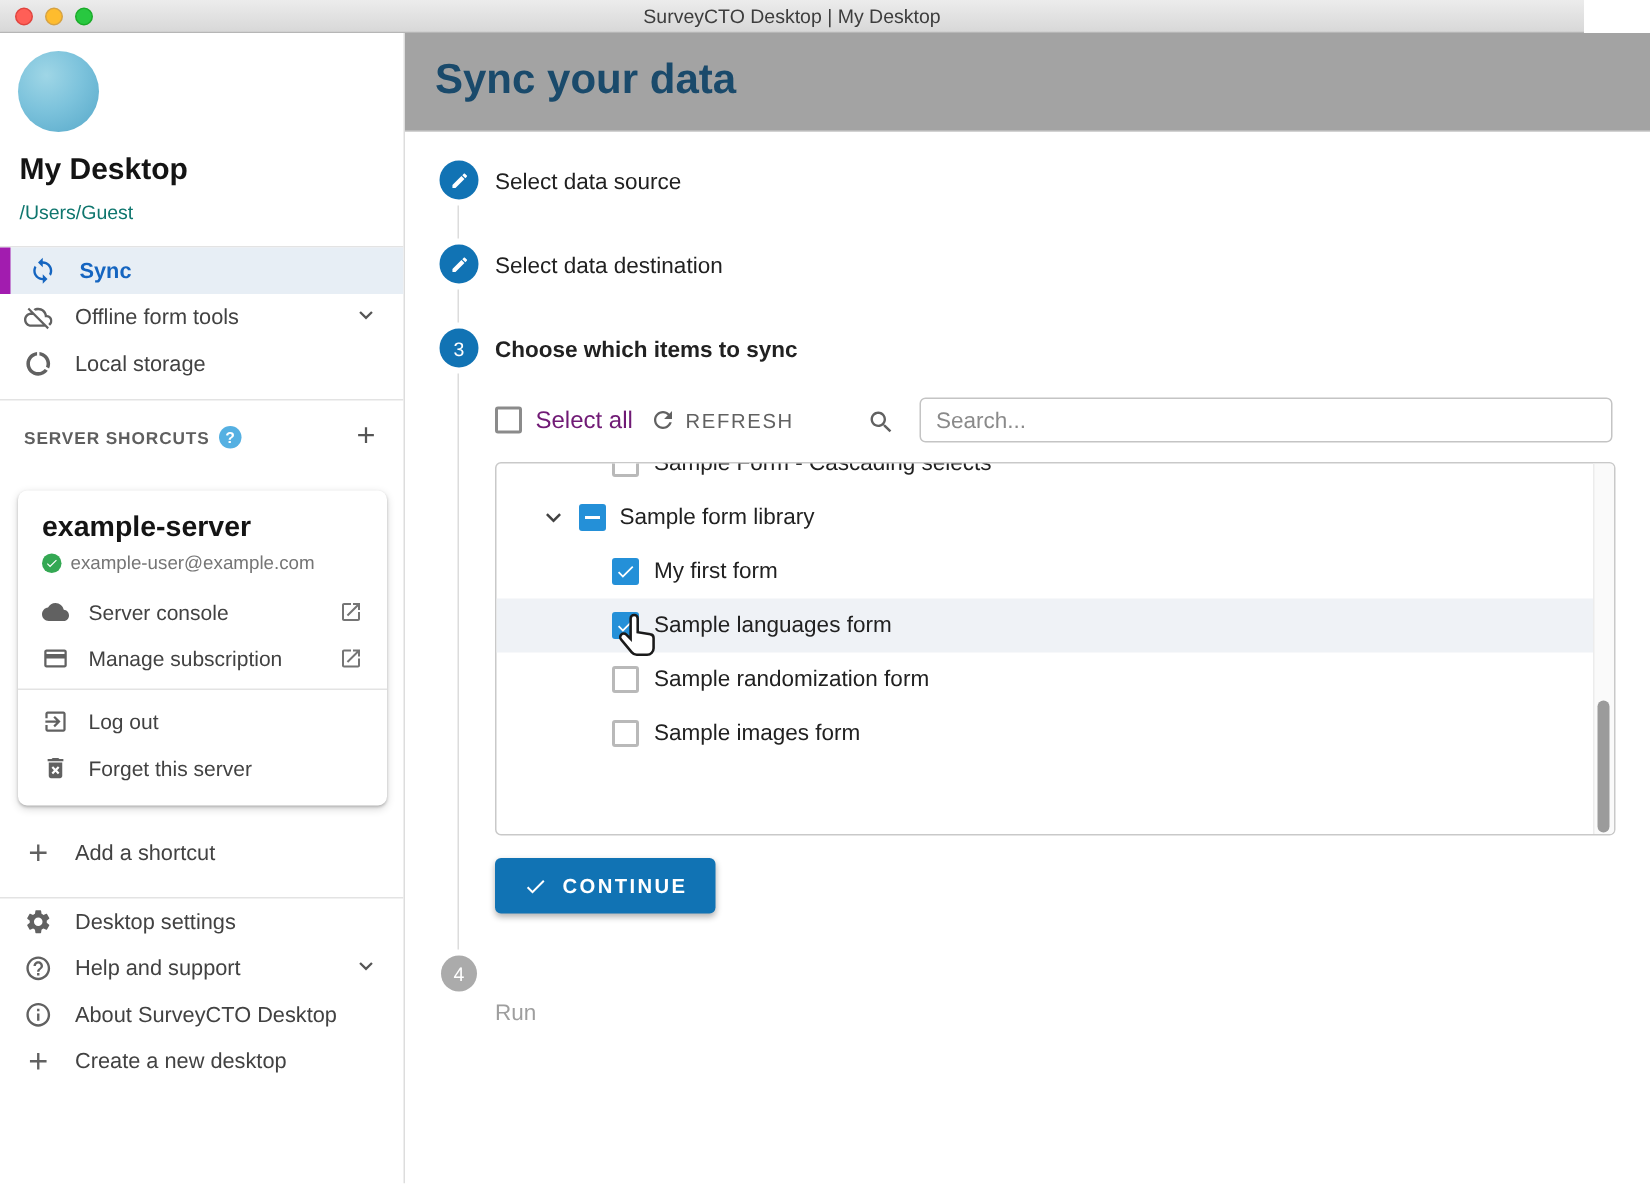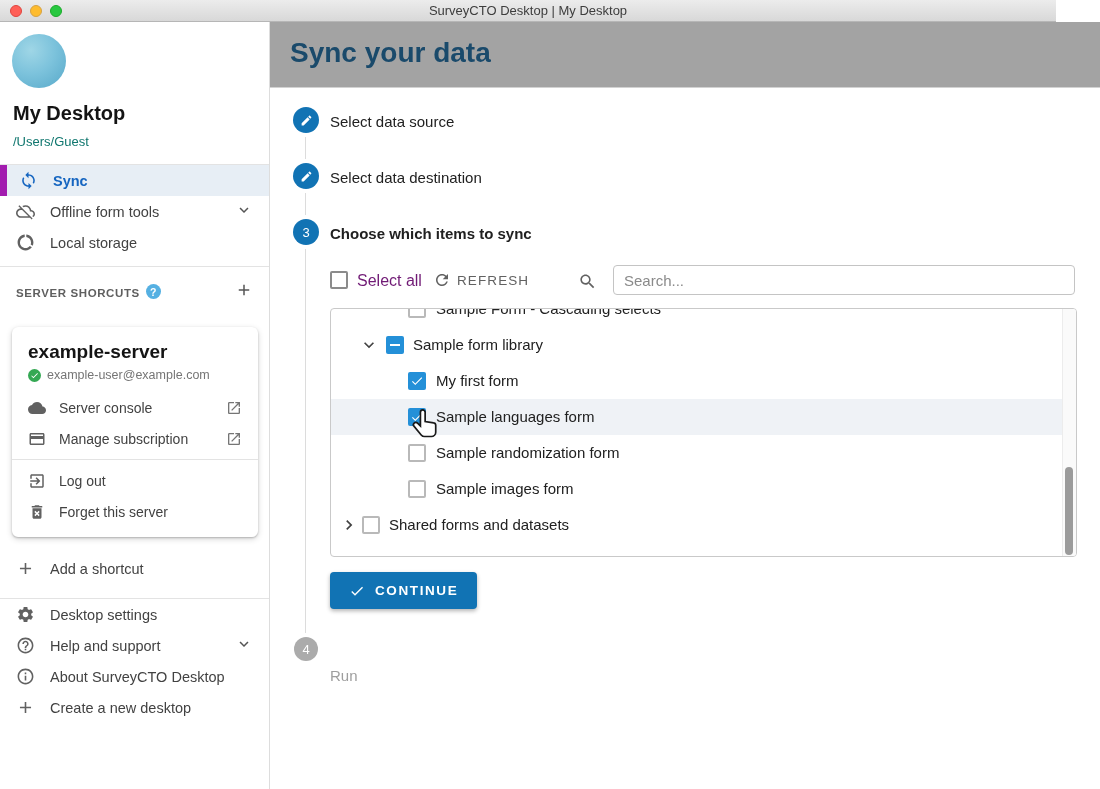--- a/index.html
+++ b/index.html
@@ -339,27 +339,20 @@
         <div class="trow" style="top:126px;">
           <div class="cb un" style="left:77px;"></div>
           <div class="tlabel" style="left:105px;">Sample randomization form</div>
         </div>
 
         <div class="trow" style="top:162px;">
           <div class="cb un" style="left:77px;"></div>
           <div class="tlabel" style="left:105px;">Sample images form</div>
         </div>
 
-        <div class="trow" style="top:198px;">
-          <span class="tchev" style="left:8px;"><svg viewBox="0 0 24 24">
-                <path d="M10 6L8.59 7.41 13.17 12l-4.58 4.59L10 18l6-6z"></path>
-              </svg></span>
-          <div class="cb un" style="left:31px;"></div>
-          <div class="tlabel" style="left:58px;">Shared forms and datasets</div>
-        </div>
 
         <div class="sb-track">
           <div class="sb-thumb"></div>
         </div>
 
         <svg class="hand-cursor" viewBox="0 0 24 26">
           <path d="M10.3 1.5c-1 0-1.8.8-1.8 1.8v10.4l-2.2-2.2c-.7-.7-1.9-.7-2.6 0-.7.7-.7 1.9 0 2.6l5.4 6.5c.6.7 1.5 1.2 2.5 1.2h5.3c1.8 0 3.3-1.5 3.3-3.3v-5.3c0-.9-.7-1.7-1.6-1.8l-6.5-1.1V3.3c0-1-.8-1.8-1.8-1.8z" fill="#ffffff" stroke="#1a1a1a" stroke-width="1.3"></path>
         </svg>
       </div>
 

